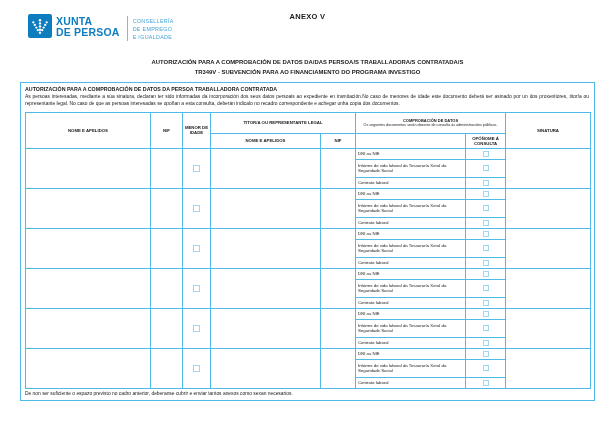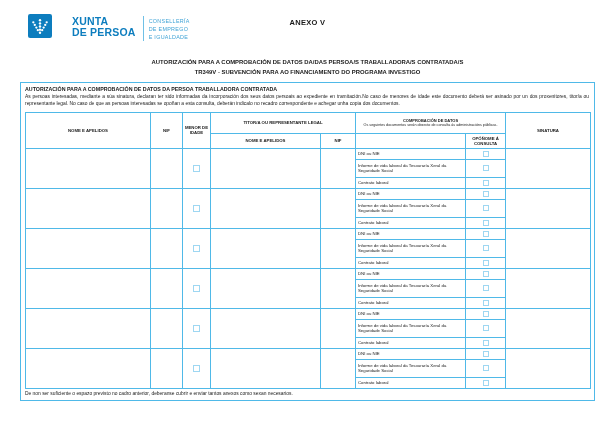--- a/index.html
+++ b/index.html
@@ -10,27 +10,27 @@
     color: #1a1a1a;
     position: relative;
     overflow: hidden;
   }
 
   
   .page-header { position: absolute; top: 14px; left: 28px; display: flex; align-items: flex-start; }
   .emblem { width: 24px; height: 24px; display: block; }
   .org-text {
     color: #0d7dbe; font-weight: bold; font-size: 10.5px; line-height: 1.05;
-    margin-left: 20px; letter-spacing: 0.2px; padding-top: 2px;
+    margin-left: 4px; letter-spacing: 0.2px; padding-top: 2px;
   }
   .dept-divider { width: 1px; background: #6fc0e6; align-self: stretch; margin: 2px 5px 0 7px; }
   .dept-text { color: #3fa3d6; font-size: 5.4px; line-height: 1.5; padding-top: 3px; letter-spacing: 0.3px; }
 
   .anexo-label {
-    position: absolute; top: 18px; left: 0; right: 0;
+    position: absolute; top: 12px; left: 0; right: 0;
     text-align: center; font-weight: bold; font-size: 7.5px; letter-spacing: 0.3px;
   }
 
   .doc-titles {
     position: absolute; top: 57px; left: 0; right: 0;
     text-align: center; font-weight: bold; font-size: 5.9px; line-height: 1.75;
   }
 
   
   .auth-box {

